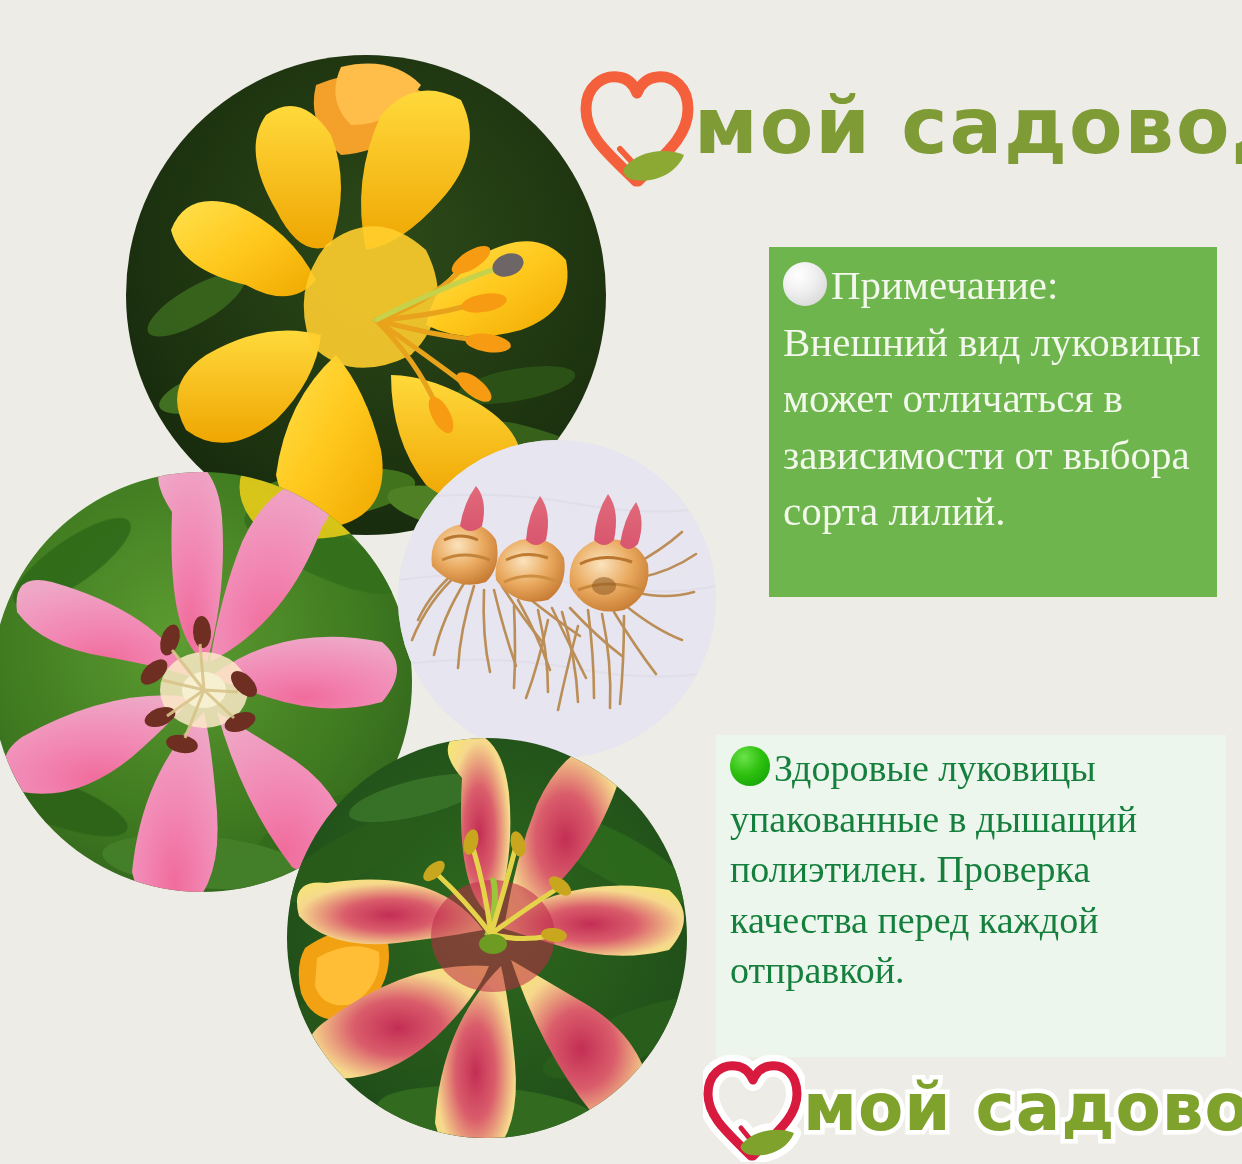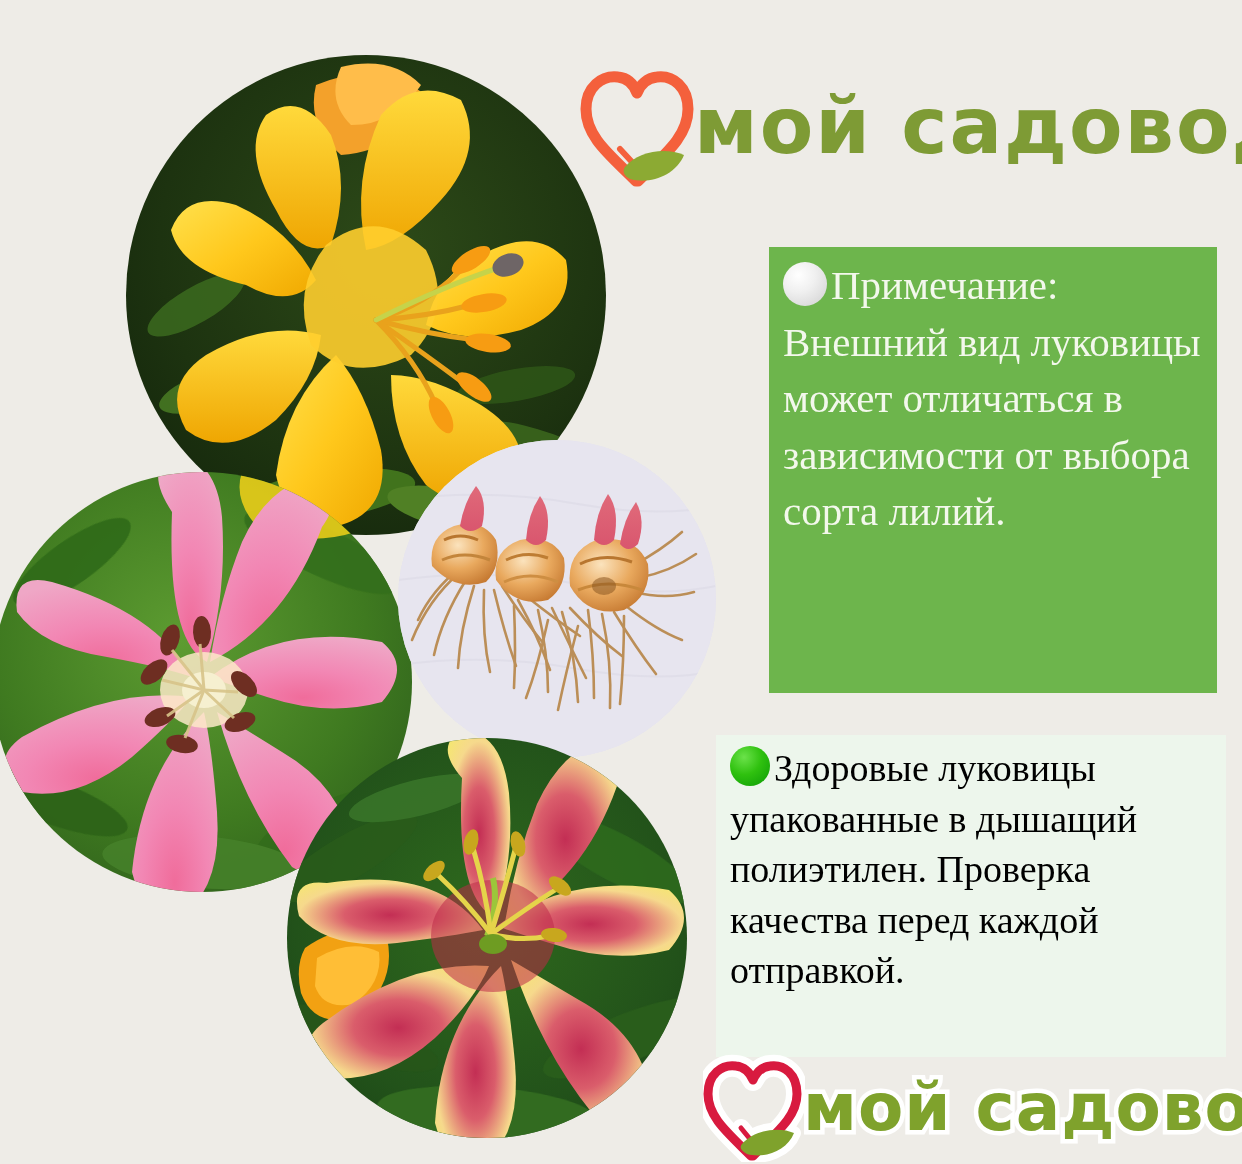--- a/index.html
+++ b/index.html
@@ -88,21 +88,21 @@
     text-shadow:
       0 0 0 #fff;
   }
 
   
   #note-box {
     position: absolute;
     left: 769px;
     top: 247px;
     width: 448px;
-    height: 446px;
+    height: 350px;
     background: #6DB54C;
     box-sizing: border-box;
     padding: 10px 14px 8px 14px;
     z-index: 4;
   }
   #note-box .note-text {
     color: #F3F8EC;
     font-family: "Liberation Serif", serif;
     font-size: 41px;
     line-height: 1.38;
@@ -408,21 +408,21 @@
       </svg>
     </span>
     <span class="logo-word" style="color: rgb(126, 155, 53);">мой садовод</span>
   </div>
 
   <div id="note-box" style="background: rgb(109, 181, 76);">
     <p class="note-text" style="color: rgb(243, 248, 236);"><span class="bullet-dot grey"></span><span>Примечание:</span> <span>Внешний вид луковицы может отличаться в зависимости от выбора сорта лилий.</span></p>
   </div>
 
   <div id="healthy-box" style="background: rgb(237, 246, 236);">
-    <p class="healthy-text" style="color: #000000;"><span class="bullet-dot green"></span><span>Здоровые луковицы упакованные в дышащий полиэтилен. Проверка качества перед каждой отправкой.</span></p>
+    <p class="healthy-text" style="color: #15803d;"><span class="bullet-dot green"></span><span>Здоровые луковицы упакованные в дышащий полиэтилен. Проверка качества перед каждой отправкой.</span></p>
   </div>
 
   <div id="logo-bottom">
     <span class="logo-mark">
       <svg viewBox="0 0 102 108" aria-hidden="true">
         <path d="M48 102 C25 79 5 63 5 40 C5 20 19 10 33 12 C42 13 47 19 50 26 C53 19 58 13 67 12 C81 10 94 20 94 40 C94 63 73 79 50 102" fill="none" stroke="#FFFFFF" stroke-width="22" stroke-linecap="round" stroke-linejoin="round"></path>
         <path d="M38 74 L56 96" stroke="#FFFFFF" stroke-width="18" stroke-linecap="round"></path>
         <path d="M39 90 C51 76 76 72 91 79 C84 97 61 105 44 100 C38 97 36 93 39 90 Z" fill="#FFFFFF" stroke="#FFFFFF" stroke-width="14" stroke-linejoin="round"></path>
         <path d="M48 102 C25 79 5 63 5 40 C5 20 19 10 33 12 C42 13 47 19 50 26 C53 19 58 13 67 12 C81 10 94 20 94 40 C94 63 73 79 50 102" fill="none" stroke="#D81A3F" stroke-width="9" stroke-linecap="round" stroke-linejoin="round"></path>
         <path d="M38 74 L56 96" stroke="#D81A3F" stroke-width="5" stroke-linecap="round"></path>

